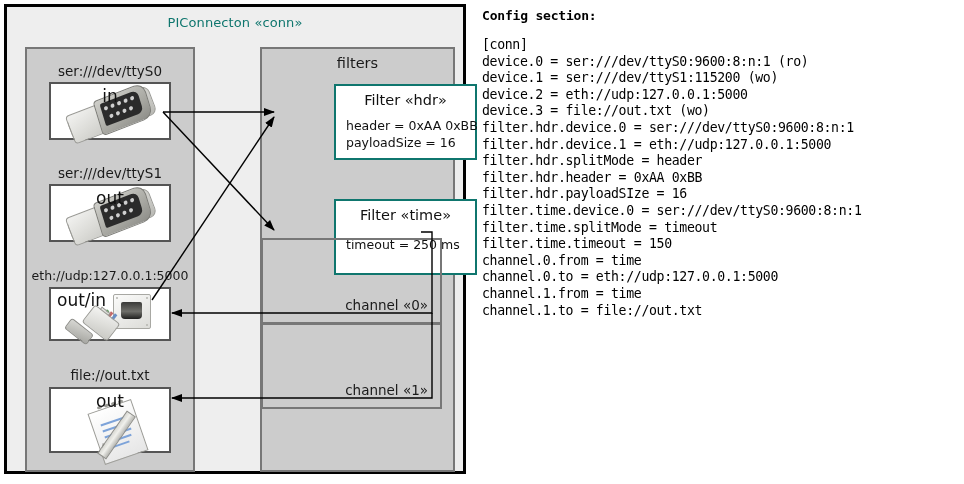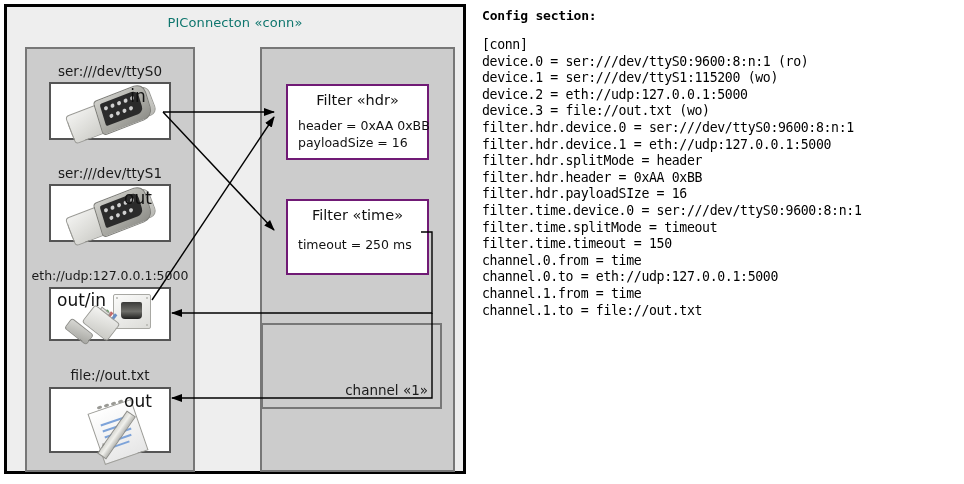--- a/index.html
+++ b/index.html
@@ -63,21 +63,21 @@
     background: #ffffff;
     border: 2px solid #555555;
     box-sizing: border-box;
   }
   .dev-card .dev-word {
     position: absolute;
     font-size: 17px;
     color: #111111;
     z-index: 3;
   }
-  .dev-word.centered { left: 0; width: 100%; text-align: center; top: 2px; margin-left: 28px; }
+  .dev-word.centered { left: 0; width: 100%; text-align: center; top: 2px; }
   .dev-word.left { left: 6px; top: 1px; }
 
   
   .icon-db9 {
     position: absolute;
     left: 50%; top: 50%;
     width: 86px; height: 40px;
     transform: translate(-50%,-42%) rotate(-21deg);
   }
   .db9-shell {
@@ -187,22 +187,23 @@
     border-left: 5px solid transparent;
     border-right: 5px solid transparent;
     border-top: 10px solid #8a8a85;
     transform: rotate(35deg);
   }
 
   
   .filter-card {
     position: absolute;
     background: #ffffff;
-    border: 2px solid #701a75;
+    border: 2px solid #0f766e;
     box-sizing: border-box;
+    margin-left: 48px;
   }
   .filter-title {
     position: absolute; left: 0; top: 6px; width: 100%;
     text-align: center; font-size: 14.5px; color: #111111;
   }
   .filter-prop {
     position: absolute;
     left: 10px;
     font-size: 12.5px;
     color: #111111;
@@ -335,32 +336,36 @@
           <div class="np-line" style="left:53px; top:43px; width:28px;"></div>
           <div class="np-line" style="left:55px; top:49px; width:26px;"></div>
           <div class="np-line" style="left:57px; top:55px; width:22px;"></div>
           <div class="pencil-tip"></div>
           <div class="pencil-body"></div>
         </div>
       </div>
     </div>
 
     <div class="group-box filters-box">
+      <div class="filters-title">filters</div>
 
       <div class="filter-card" style="left:24px; top:35px; width:143px; height:76px;">
         <div class="filter-title">Filter «hdr»</div>
         <div class="filter-prop" style="top:32px;">header = 0xAA 0xBB</div>
         <div class="filter-prop" style="top:49px;">payloadSize = 16</div>
       </div>
 
       <div class="filter-card" style="left:24px; top:150px; width:143px; height:76px;">
         <div class="filter-title">Filter «time»</div>
         <div class="filter-prop" style="top:36px;">timeout = 250 ms</div>
       </div>
 
+      <div class="channel-box" style="left:-1px; top:189px; width:181px; height:86px;">
+        <div class="channel-label" style="bottom:9px;">channel «0»</div>
+      </div>
 
       <div class="channel-box" style="left:-1px; top:274px; width:181px; height:86px;">
         <div class="channel-label" style="bottom:9px;">channel «1»</div>
       </div>
     </div>
   </div>
 
   <svg id="arrows" viewBox="0 0 964 484" xmlns="http://www.w3.org/2000/svg">
     <defs>
       <marker id="ah" markerWidth="11" markerHeight="8" refX="10" refY="4" orient="auto" markerUnits="userSpaceOnUse">

